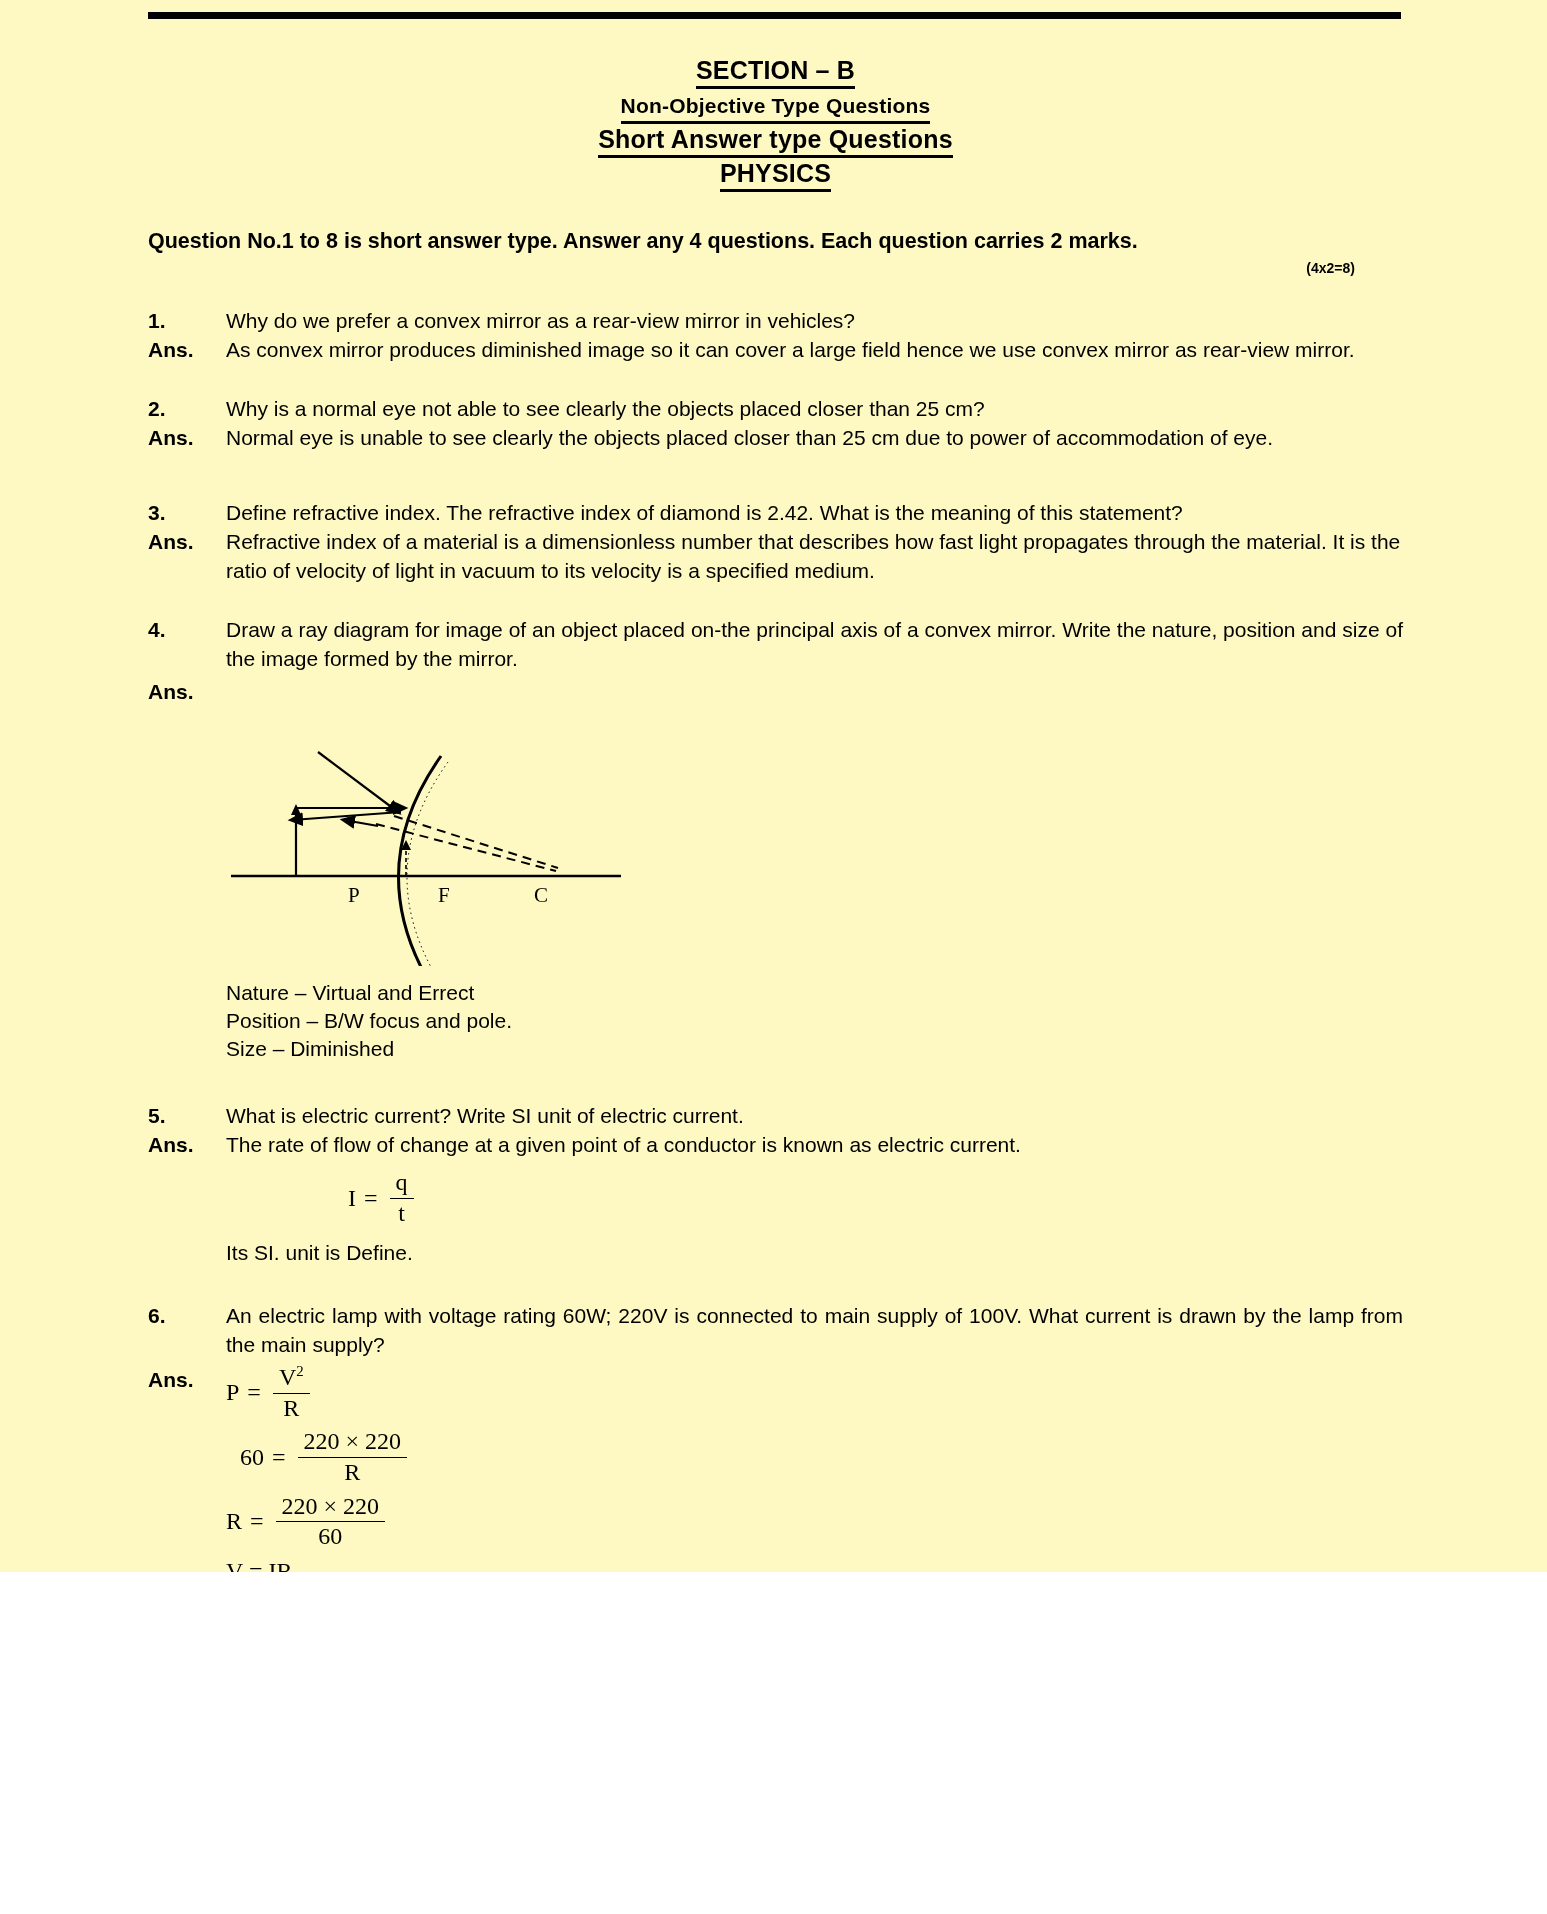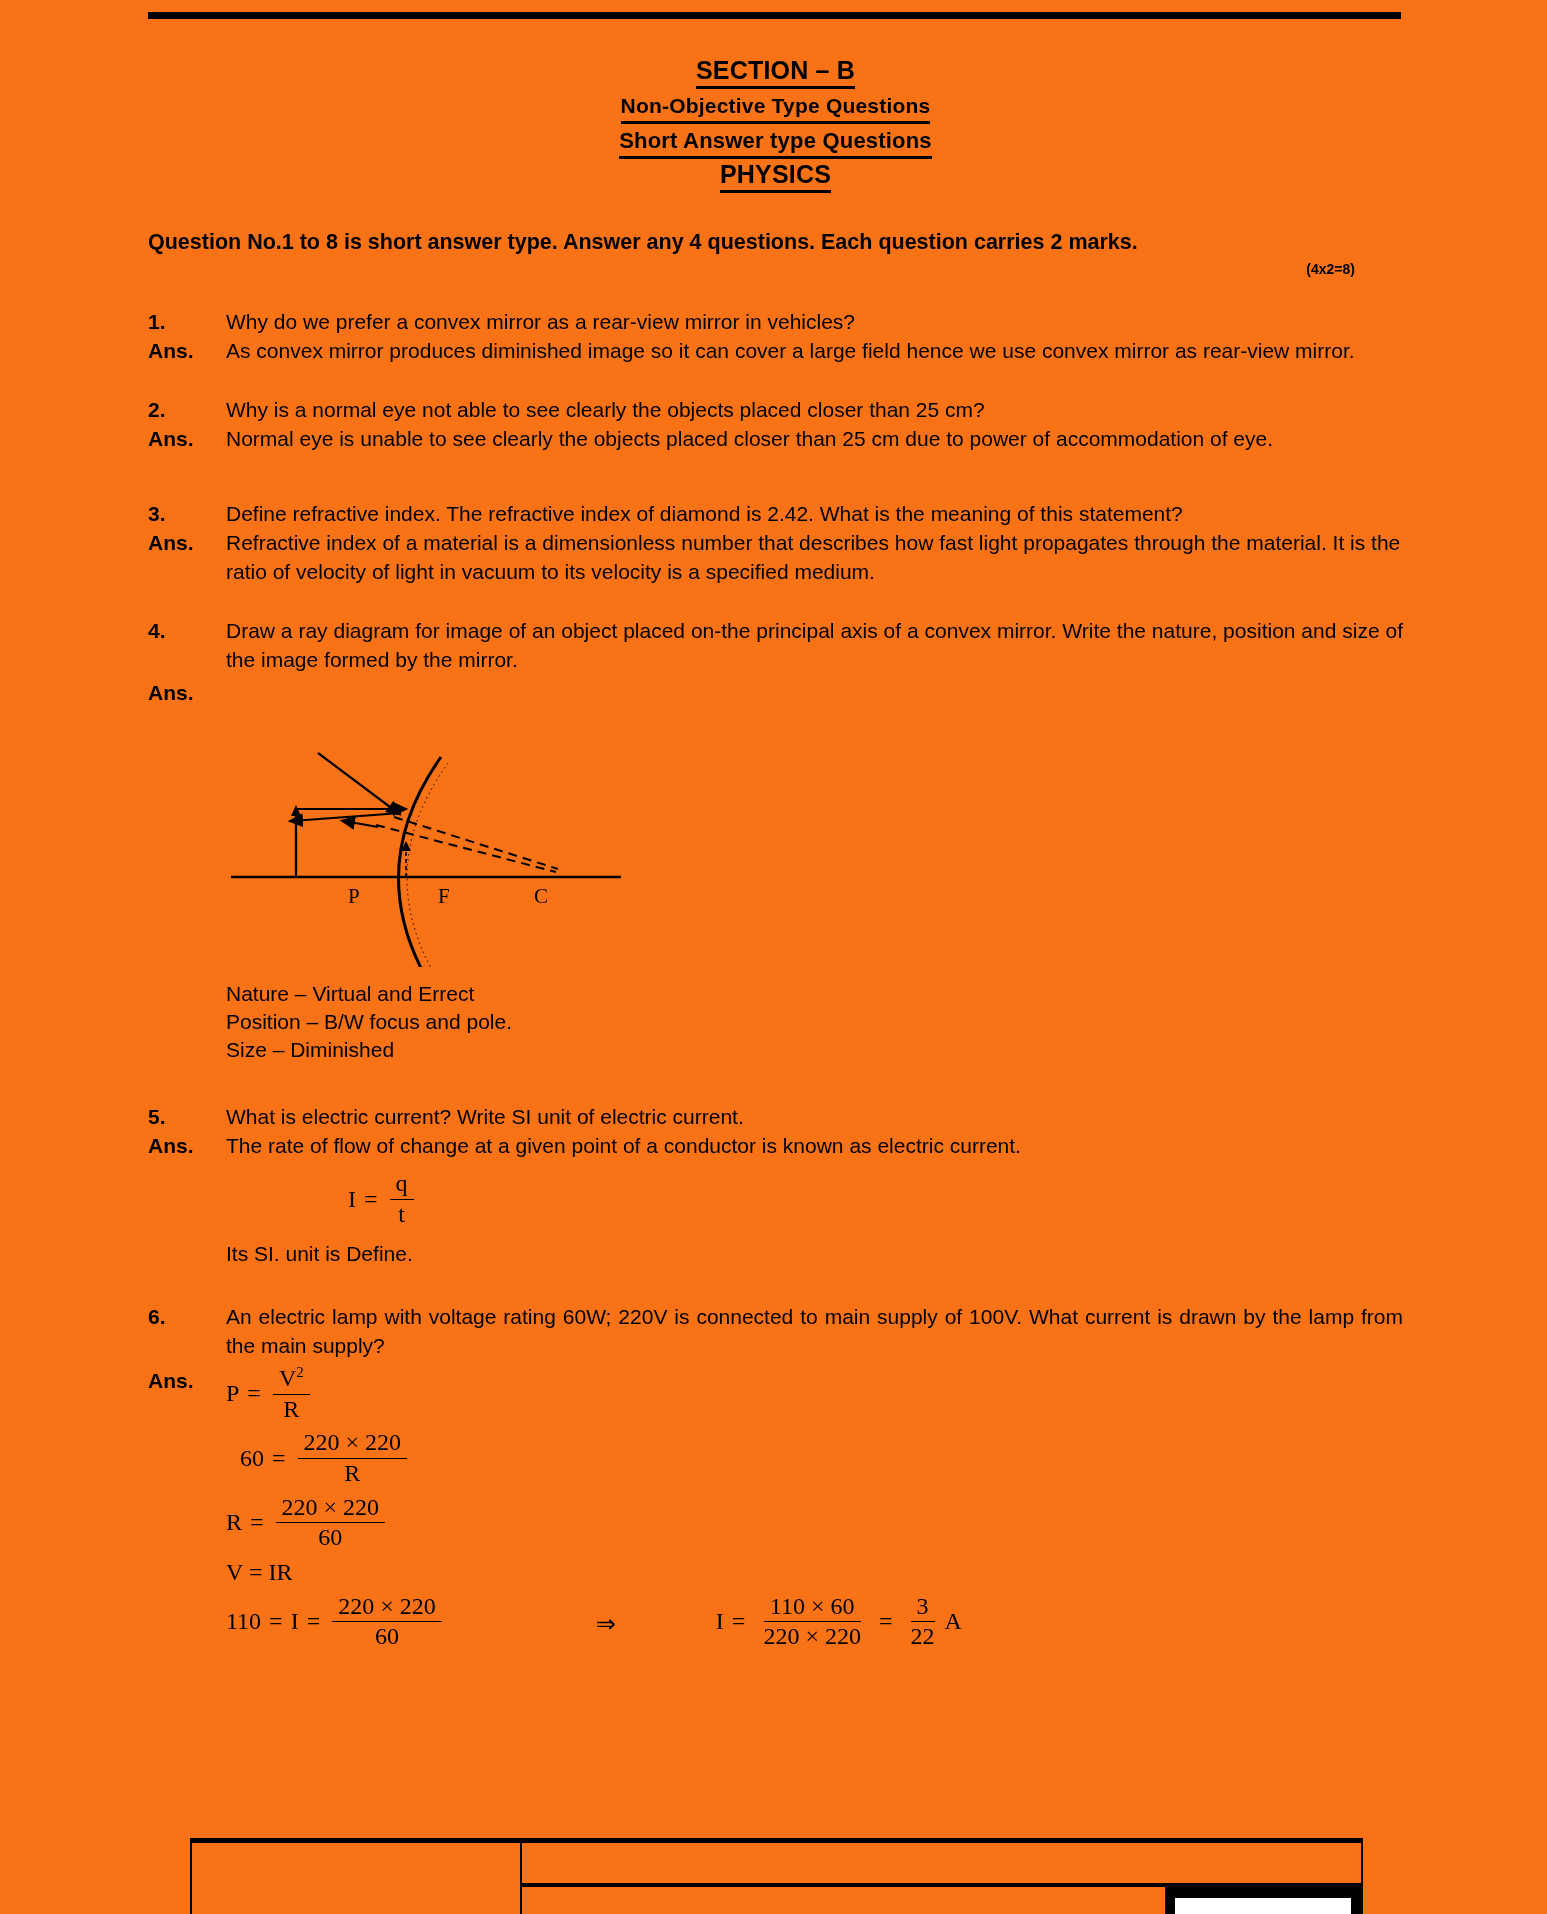--- a/index.html
+++ b/index.html
@@ -7,22 +7,22 @@
     padding: 0;
     background: #ffffff;
   }
   body {
     font-family: "Liberation Sans", sans-serif;
     color: #000000;
   }
   .page {
     position: relative;
     width: 1547px;
-    height: 1914px;
-    background: #f97316;
+    height: 1572px;
+    background: #fef9c3;
     overflow: hidden;
   }
   .top-rule {
     position: absolute;
     left: 148px;
     top: 12px;
     width: 1253px;
     height: 7px;
     background: #000000;
   }
@@ -43,21 +43,21 @@
     line-height: 31px;
     letter-spacing: 0.2px;
   }
   .headings .h-under {
     display: inline-block;
     border-bottom: 3px solid #000;
     padding-bottom: 0px;
   }
   .h-section { font-size: 25px; }
   .h-nonobj  { font-size: 21px; }
-  .h-short   { font-size: 22px; }
+  .h-short   { font-size: 25px; }
   .h-physics { font-size: 25px; }
 
   
   .instruction {
     font-weight: bold;
     font-size: 21.5px;
     line-height: 26px;
     margin-top: 8px;
   }
   .marks {

